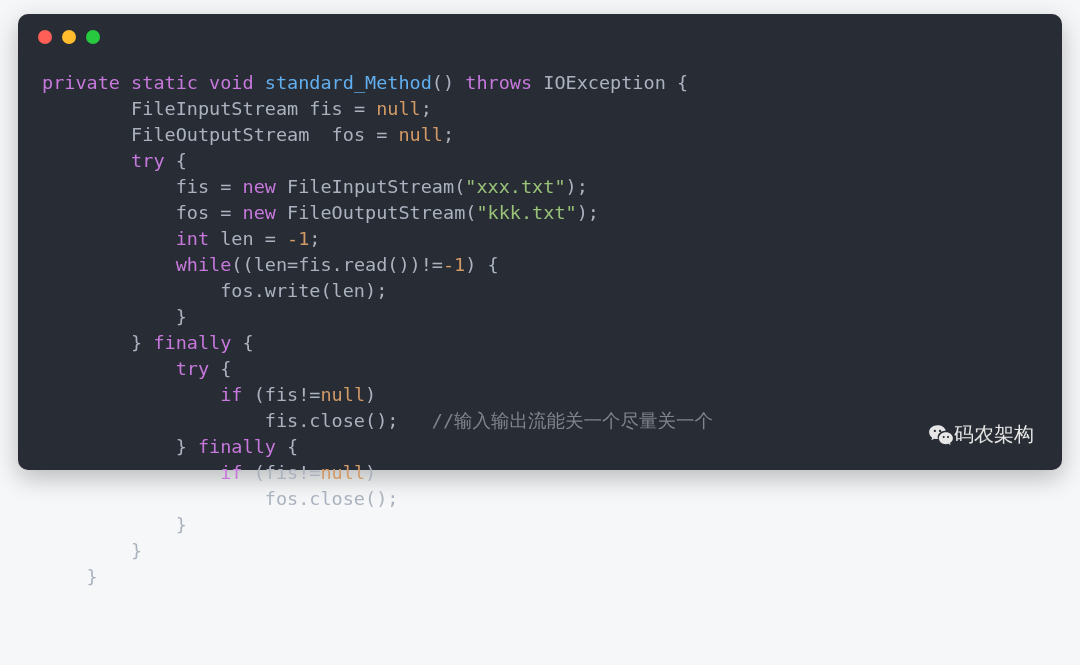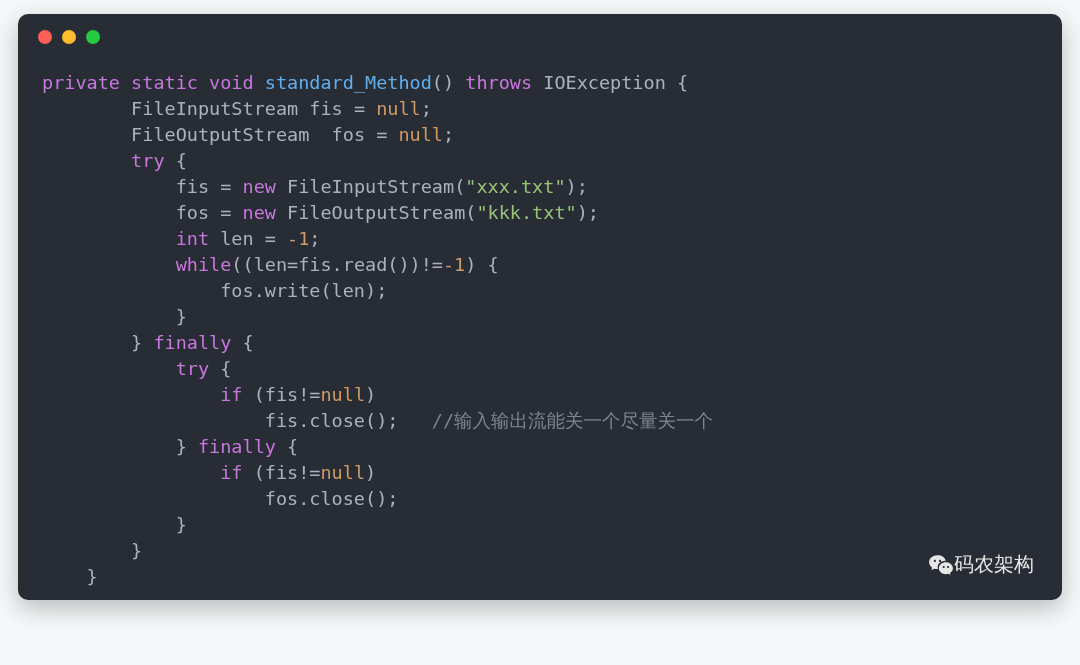--- a/index.html
+++ b/index.html
@@ -9,21 +9,21 @@
     height: 665px;
     background: #f6f7f8;
     font-family: "SF Mono", "Menlo", "Consolas", "DejaVu Sans Mono", monospace;
     overflow: hidden;
   }
   .frame {
     position: absolute;
     left: 18px;
     top: 14px;
     width: 1044px;
-    height: 586px;
+    height: 456px;
     background: #282c34;
     border-radius: 10px;
     box-shadow: 0 8px 24px rgba(0,0,0,0.25);
   }
   .traffic {
     position: absolute;
     top: 16px;
     left: 20px;
     display: flex;
     gap: 10px;

